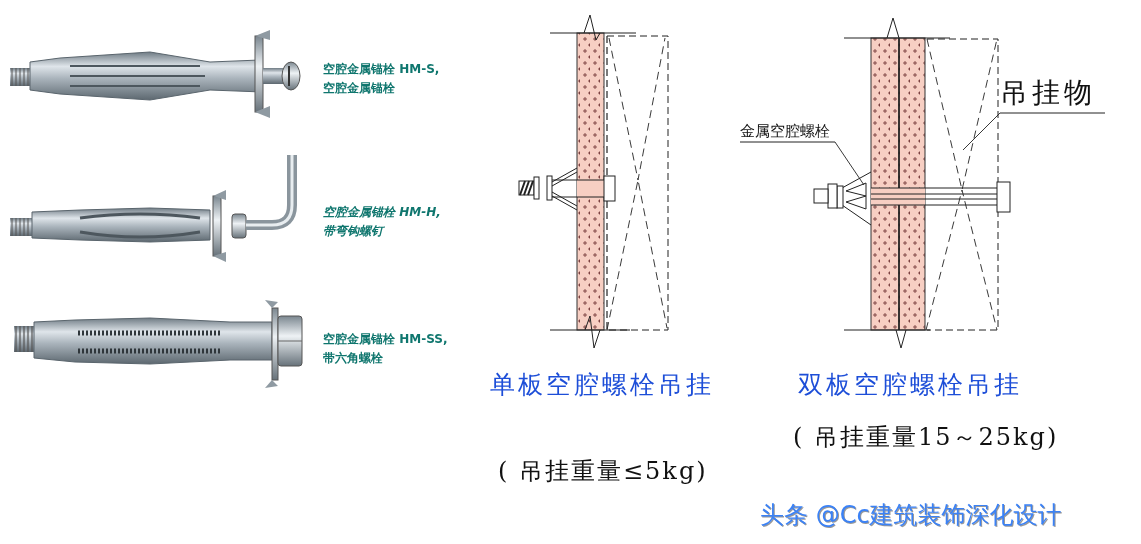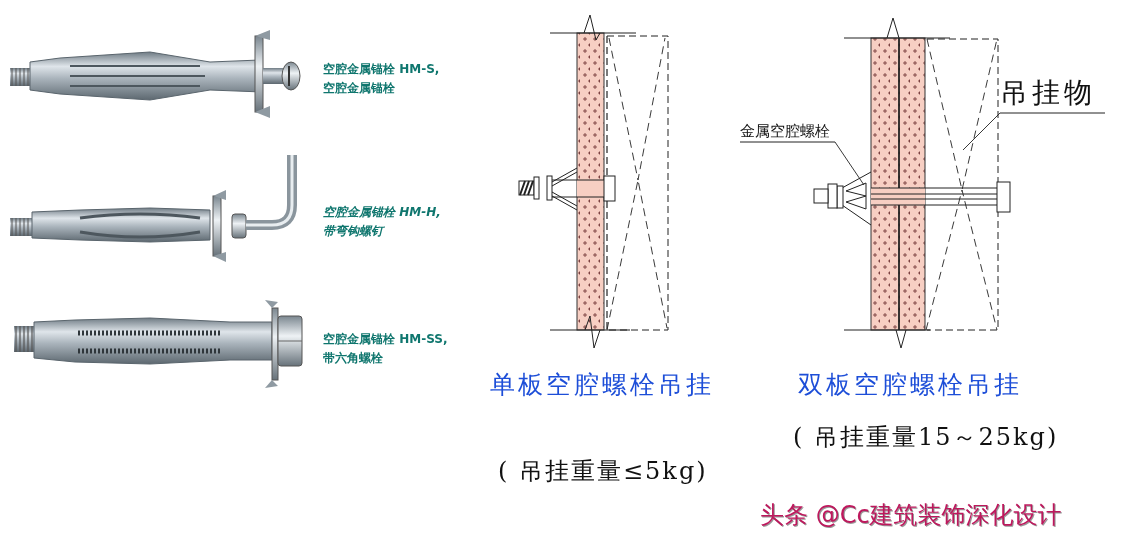--- a/index.html
+++ b/index.html
@@ -1,21 +1,21 @@
 <!DOCTYPE html>
 <html><head>
 <meta charset="utf-8">
 <style>
   html, body { margin:0; padding:0; background:#ffffff; }
   body { width:1141px; height:544px; position:relative; overflow:hidden; font-family:"DejaVu Sans", sans-serif; }
   .caption { position:absolute; font-family:"DejaVu Sans", sans-serif; font-size:12px; color:#0f766e; line-height:19px; font-weight:bold; }
   .title { position:absolute; font-family:"DejaVu Serif", serif; font-size:25px; color:#1d4ed8; letter-spacing:3px; white-space:nowrap; }
   .sub { position:absolute; font-family:"DejaVu Serif", serif; font-size:24px; color:#111; letter-spacing:2px; white-space:nowrap; }
   .label { position:absolute; font-family:"DejaVu Serif", serif; color:#111; white-space:nowrap; }
-  .watermark { position:absolute; font-family:"DejaVu Sans", sans-serif; font-size:24px; color:#be185d; white-space:nowrap; text-shadow:1px 1px 0 #999; }
+  .watermark { position:absolute; font-family:"DejaVu Sans", sans-serif; font-size:24px; color:#3b82f6; white-space:nowrap; text-shadow:1px 1px 0 #999; }
   svg { position:absolute; left:0; top:0; }
 </style>
 </head>
 <body>
 
 <svg width="1141" height="544" viewBox="0 0 1141 544">
   <defs>
     <linearGradient id="metal" x1="0" y1="0" x2="0" y2="1">
       <stop offset="0" stop-color="#6f7b84"></stop>
       <stop offset="0.3" stop-color="#dfe5ea"></stop>

